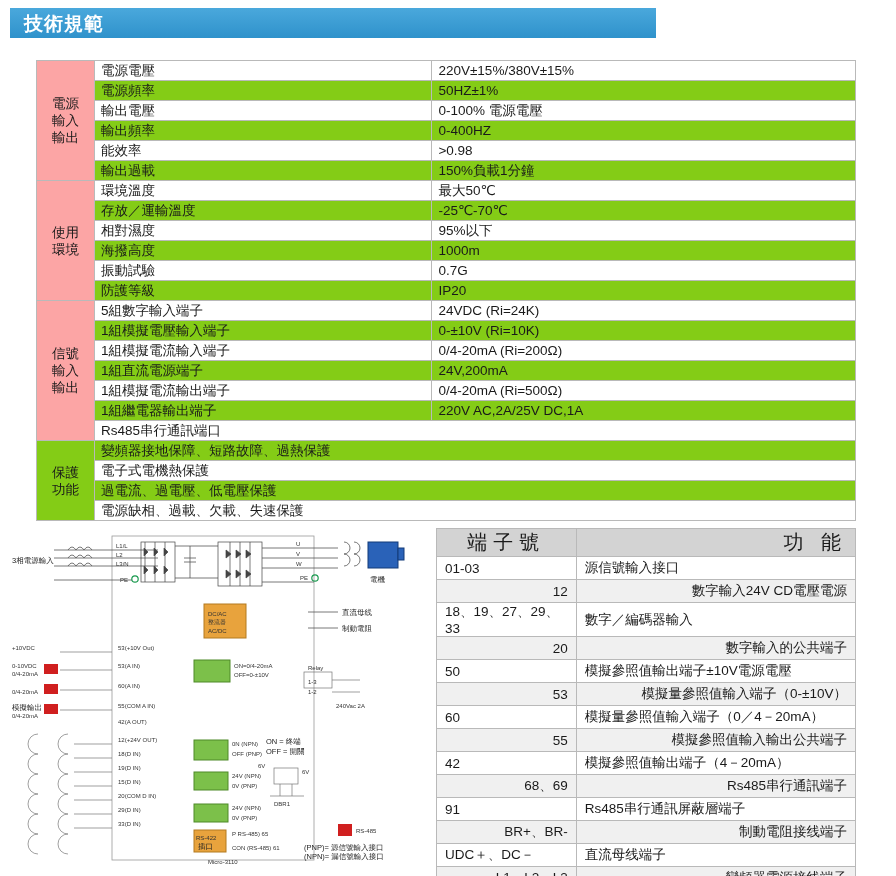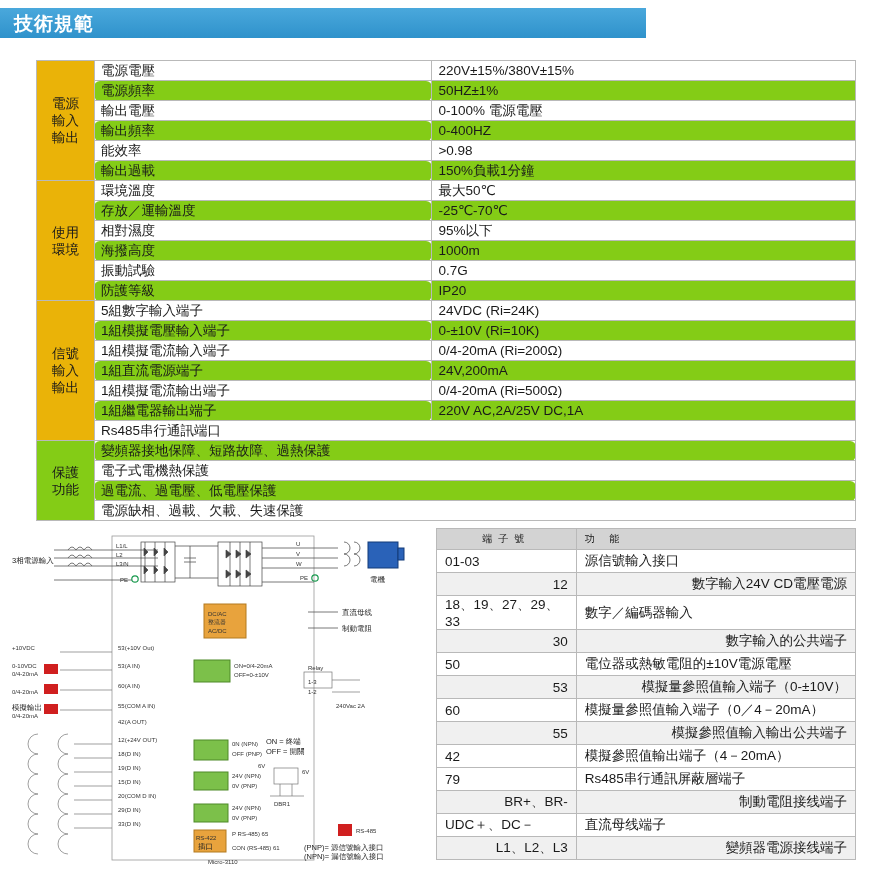--- a/index.html
+++ b/index.html
@@ -8,21 +8,21 @@
     width: 896px; height: 876px;
     background: #ffffff;
     font-family: "Liberation Sans", "DejaVu Sans", sans-serif;
     color: #1a1a1a;
     overflow: hidden;
   }
   .page { position: relative; width: 896px; height: 876px; }
 
   
   .title-bar {
-    position: absolute; left: 0; top: 8px; width: 876px; height: 30px;
+    position: absolute; left: 10px; top: 8px; width: 876px; height: 30px;
     background: #3e9fd4;
     background: linear-gradient(to bottom, #4aa8dc 0%, #2f92cb 100%);
   }
   .title-bar .tb-text {
     position: absolute; left: 14px; top: 3px;
     font-size: 19px; font-weight: bold; color: #ffffff;
     letter-spacing: 1px;
   }
   .title-bar .tb-tail {
     position: absolute; right: 0; top: 0; width: 230px; height: 30px;
@@ -41,44 +41,44 @@
     height: 19px;
     line-height: 17px;
     vertical-align: middle;
     background: #ffffff;
   }
   .spec-table td.cat {
     width: 58px;
     text-align: center;
     font-size: 13.5px;
     line-height: 17px;
-    background: #eab308;
-  }
-  .spec-table td.item { width: 338px; border-radius: 6px; }
+    background: #fca5a5;
+  }
+  .spec-table td.item { width: 338px; }
   .spec-table td.val  { width: 424px; }
   .spec-table tr.alt td { background: #84cc16; }
   .spec-table td.span-item { }
 
   
   .term-wrap {
     position: absolute; left: 436px; top: 528px; width: 420px;
   }
   .term-table {
     width: 420px; border-collapse: collapse; font-size: 13.5px;
   }
   .term-table th {
     background: #d3d3d3;
     border: 1px solid #b9b9b9;
     font-weight: normal;
     height: 21px;
-    font-size: 10px;
+    font-size: 20px;
     padding: 0 8px;
   }
   .term-table th.c1 { width: 140px; text-align: center; letter-spacing: 6px;}
-  .term-table th.c2 { width: 280px; text-align: left; letter-spacing: 6px; font-family: Liberation Serif, serif;}
+  .term-table th.c2 { width: 280px; text-align: right; letter-spacing: 6px;}
   .term-table td {
     border: 1px solid #b9b9b9;
     height: 23px;
     padding: 0 8px;
     vertical-align: middle;
   }
   .term-table td.c1 { width: 140px; }
   .term-table td.c2 { width: 280px; }
   .term-table tr.alt td { background: #f0f0f0; text-align: right; }
 
@@ -408,45 +408,49 @@
         </tr>
         <tr class="alt">
           <td class="c1">12</td>
           <td class="c2">數字輸入24V CD電壓電源</td>
         </tr>
         <tr>
           <td class="c1">18、19、27、29、33</td>
           <td class="c2">數字／編碼器輸入</td>
         </tr>
         <tr class="alt">
-          <td class="c1">30</td>
+          <td class="c1">20</td>
           <td class="c2">數字輸入的公共端子</td>
         </tr>
         <tr>
           <td class="c1">50</td>
-          <td class="c2">電位器或熱敏電阻的±10V電源電壓</td>
+          <td class="c2">模擬參照值輸出端子±10V電源電壓</td>
         </tr>
         <tr class="alt">
           <td class="c1">53</td>
           <td class="c2">模擬量參照值輸入端子（0-±10V）</td>
         </tr>
         <tr>
           <td class="c1">60</td>
           <td class="c2">模擬量參照值輸入端子（0／4－20mA）</td>
         </tr>
         <tr class="alt">
           <td class="c1">55</td>
           <td class="c2">模擬參照值輸入輸出公共端子</td>
         </tr>
         <tr>
           <td class="c1">42</td>
           <td class="c2">模擬參照值輸出端子（4－20mA）</td>
         </tr>
-        <tr>
-          <td class="c1">79</td>
+        <tr class="alt">
+          <td class="c1">68、69</td>
+          <td class="c2">Rs485串行通訊端子</td>
+        </tr>
+        <tr>
+          <td class="c1">91</td>
           <td class="c2">Rs485串行通訊屏蔽層端子</td>
         </tr>
         <tr class="alt">
           <td class="c1">BR+、BR-</td>
           <td class="c2">制動電阻接线端子</td>
         </tr>
         <tr>
           <td class="c1">UDC＋、DC－</td>
           <td class="c2">直流母线端子</td>
         </tr>

